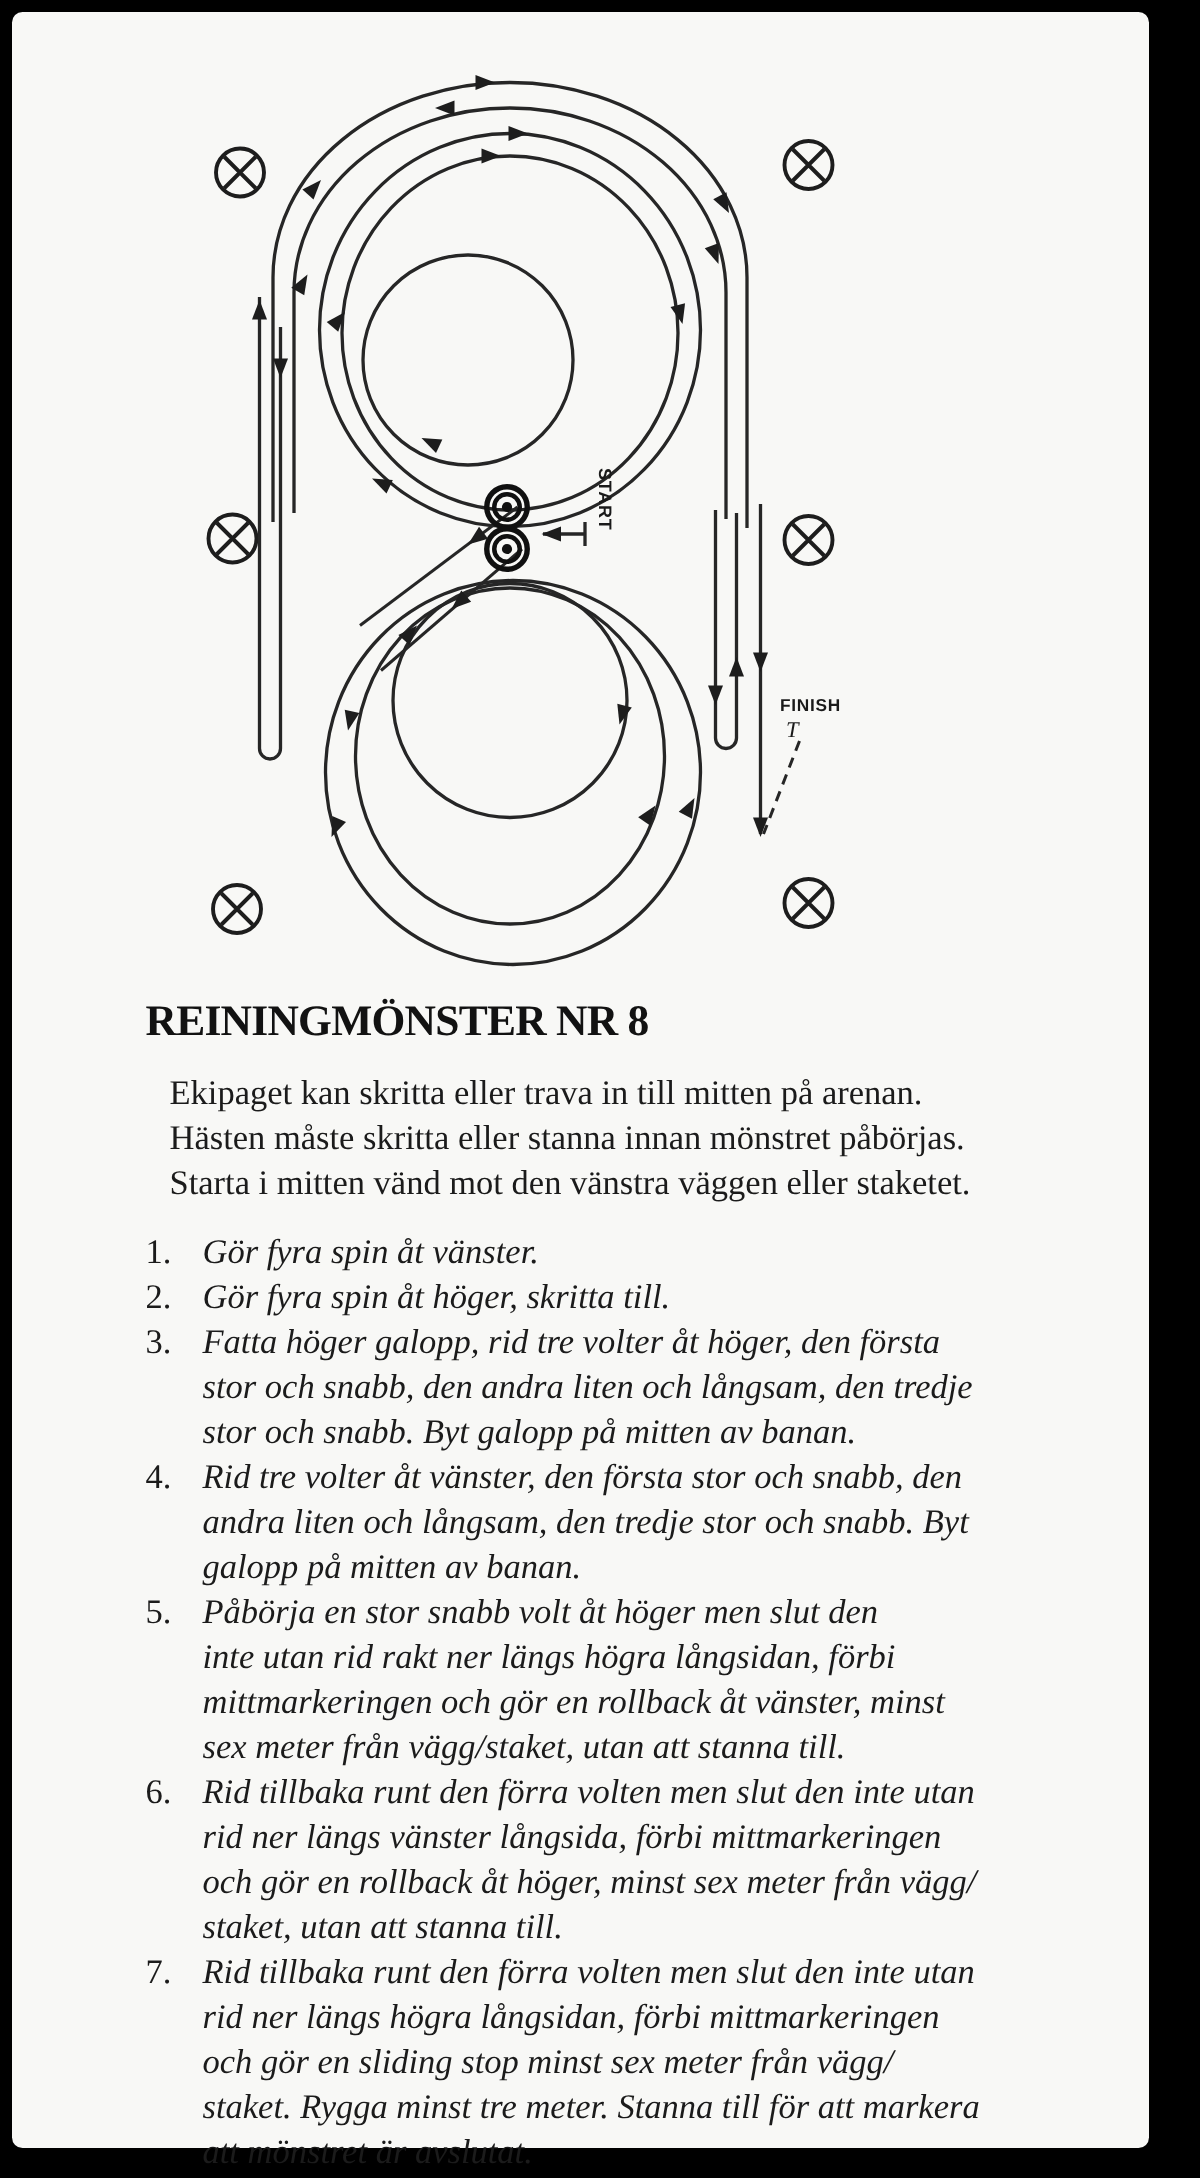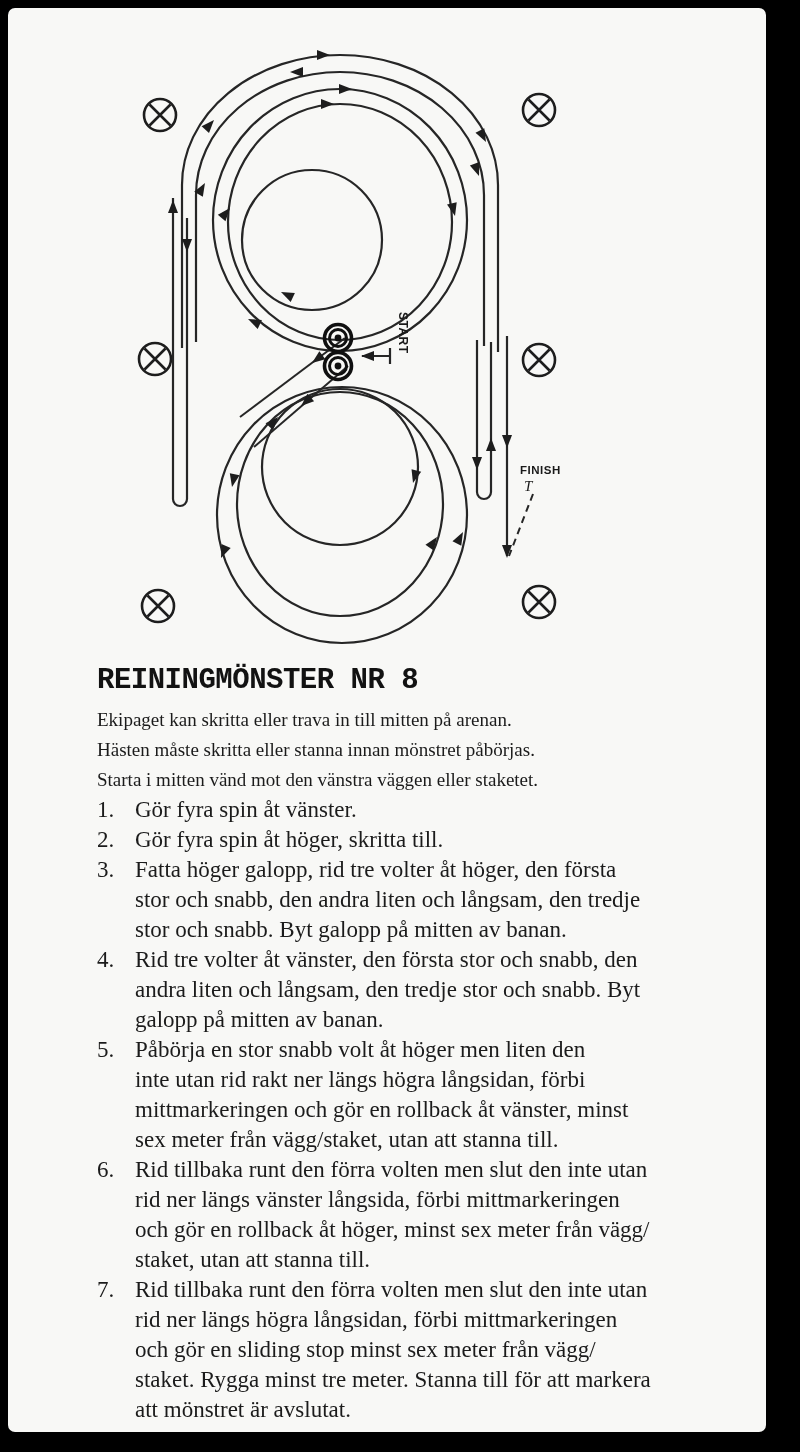--- a/index.html
+++ b/index.html
@@ -17,31 +17,31 @@
   .pat { fill:none; stroke:#262626; stroke-width:2.2; }
   .pat-thin { fill:none; stroke:#262626; stroke-width:2; }
   .blob { fill:none; stroke:#101010; }
   .ah { fill:#1d1d1d; stroke:none; }
   .marker { fill:none; stroke:#1d1d1d; stroke-width:2.6; }
   .svg-label { font-family:"Liberation Sans", sans-serif; font-weight:bold; fill:#1a1a1a; }
   .textblock {
     position:absolute; left:97px; top:664px; width:662px; color:#1b1b1b;
   }
   .doc-title {
-    font-family:Liberation Mono, monospace; font-weight:700;
+    font-family:Liberation Serif, serif; font-weight:700;
     font-size:29px; line-height:34px; letter-spacing:-0.5px;
     margin:0 0 7px 0; color:#121212;
   }
   .intro {
-    font-size:19px; line-height:30px; white-space:pre-line; margin:0;
+    font-size:23px; line-height:30px; white-space:pre-line; margin:16px;
   }
   .steps { margin:0; padding:0; list-style:none; }
   .step { display:flex; font-size:23px; line-height:30px; }
   .step .num { width:38px; flex:0 0 38px; }
-  .step .txt { flex:1; white-space:pre-line; }
+  .step .txt { flex:1; white-space:pre-line;font-style:italic; }
 </style>
 </head>
 <body>
 
 <div class="page">
   <div class="paper"></div>
 
   <div class="diagram-wrap">
     <svg width="800" height="660" viewBox="0 0 800 660" xmlns="http://www.w3.org/2000/svg">
 
@@ -166,21 +166,21 @@
 stor och snabb. Byt galopp på mitten av banan.</span>
       </li>
       <li class="step">
         <span class="num">4.</span>
         <span class="txt">Rid tre volter åt vänster, den första stor och snabb, den
 andra liten och långsam, den tredje stor och snabb. Byt
 galopp på mitten av banan.</span>
       </li>
       <li class="step">
         <span class="num">5.</span>
-        <span class="txt">Påbörja en stor snabb volt åt höger men liten den
+        <span class="txt">Påbörja en stor snabb volt åt höger men slut den
 inte utan rid rakt ner längs högra långsidan, förbi
 mittmarkeringen och gör en rollback åt vänster, minst
 sex meter från vägg/staket, utan att stanna till.</span>
       </li>
       <li class="step">
         <span class="num">6.</span>
         <span class="txt">Rid tillbaka runt den förra volten men slut den inte utan
 rid ner längs vänster långsida, förbi mittmarkeringen
 och gör en rollback åt höger, minst sex meter från vägg/
 staket, utan att stanna till.</span>

